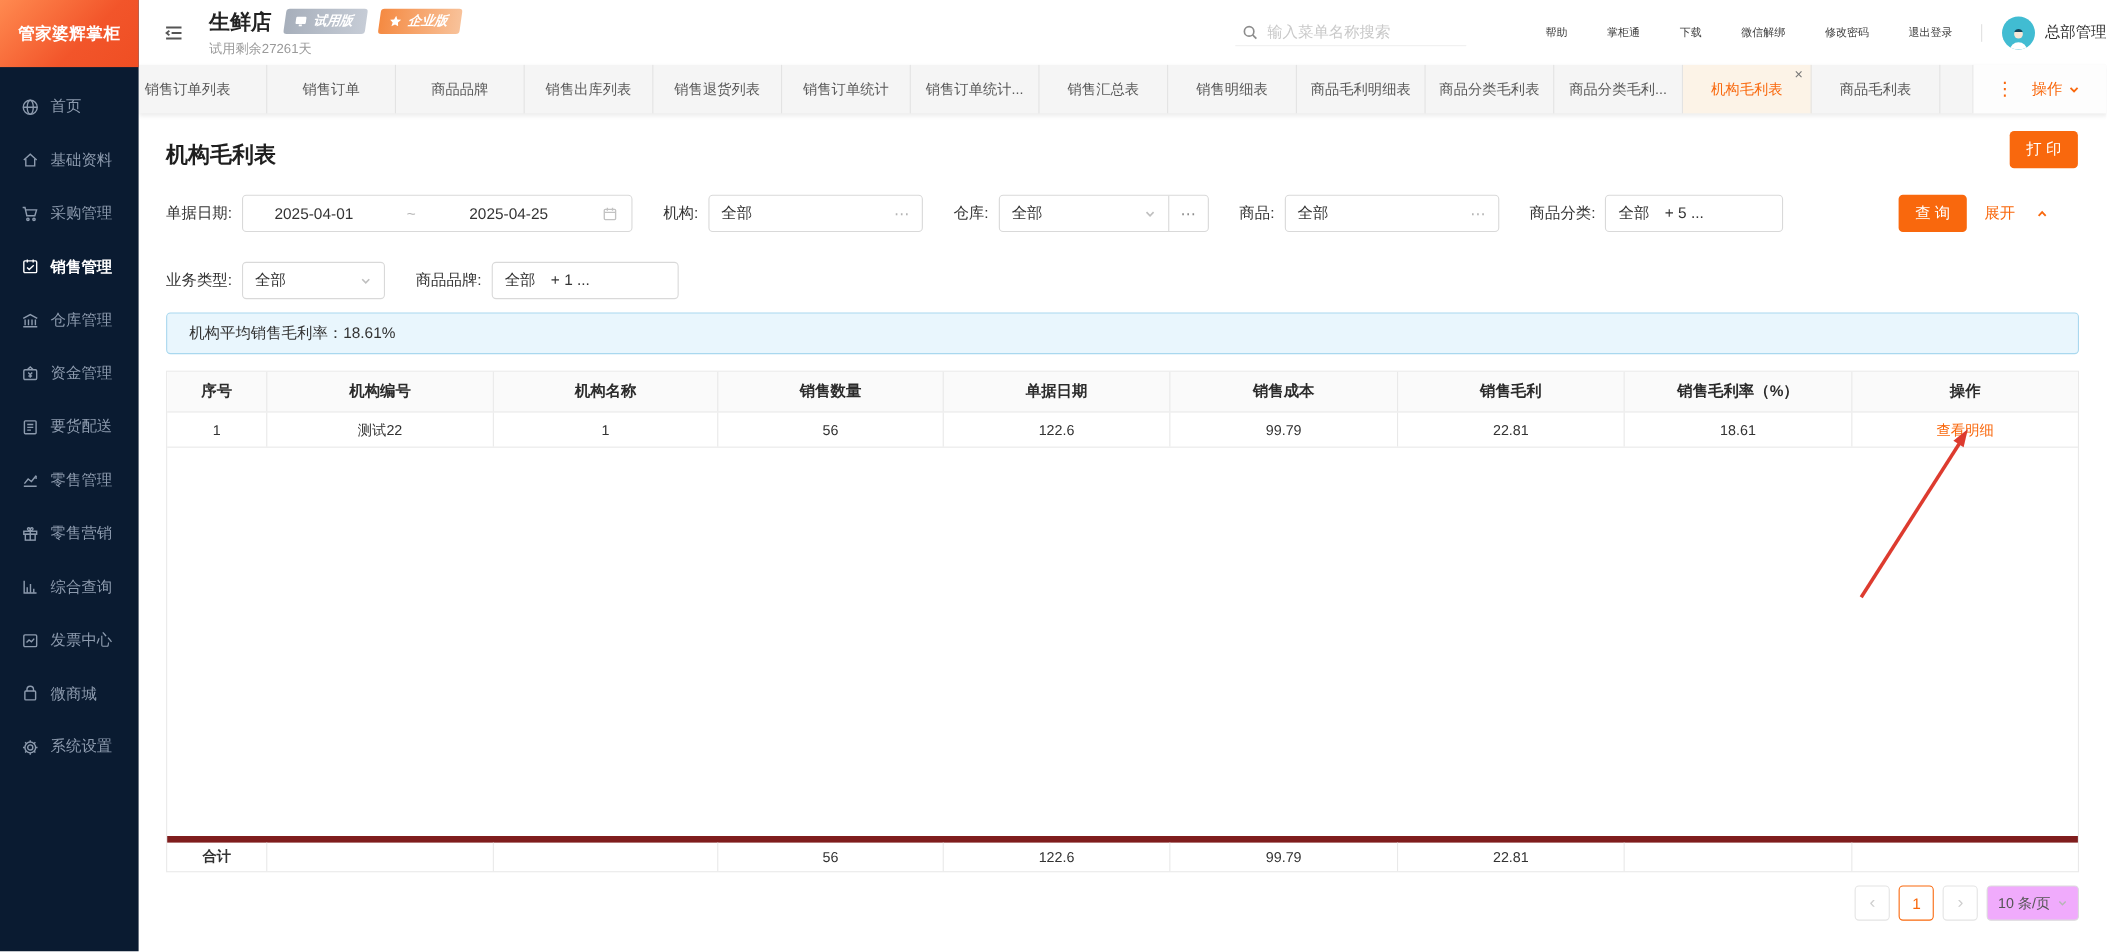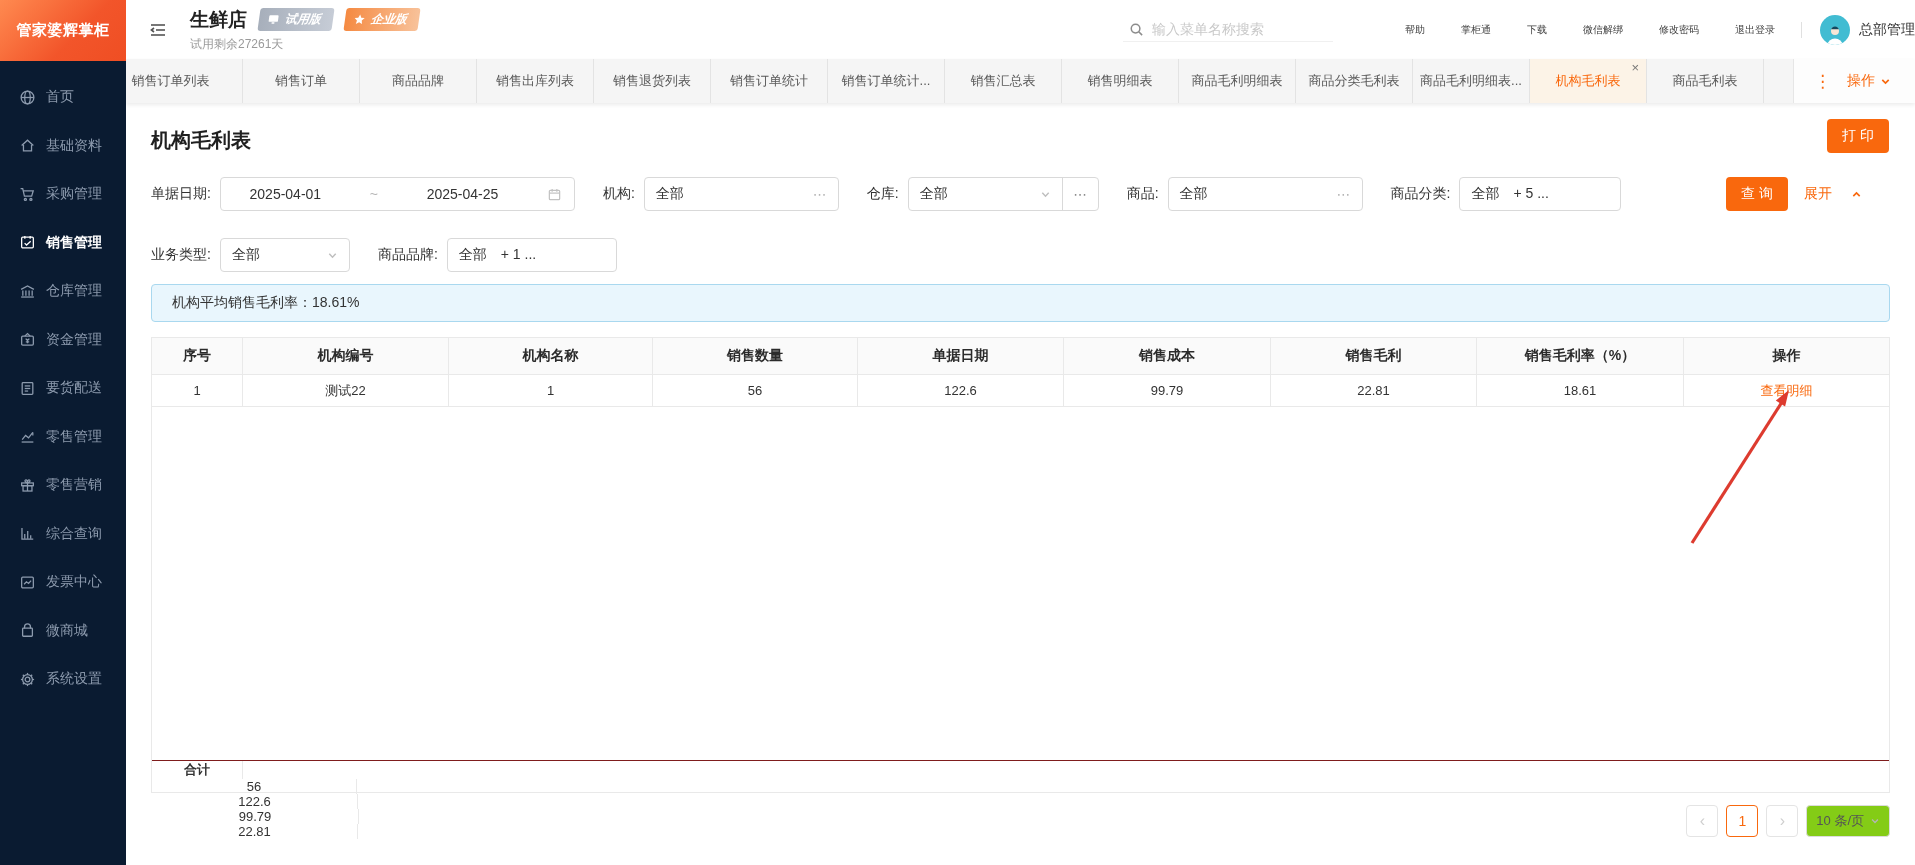--- a/index.html
+++ b/index.html
@@ -88,36 +88,36 @@
   .summary { position:absolute; left:25px; right:25px; top:181px; height:38px; background:#e9f6fd;
              border:1px solid #a9d8ef; border-radius:4px; display:flex; align-items:center;
              padding-left:20px; font-size:14px; color:#333; }
 
   
   .gtable { position:absolute; left:25px; right:25px; top:234px; height:456px;
             border:1px solid #e9e9e9; display:flex; flex-direction:column; }
   .trow { display:flex; align-items:stretch; }
   .thead { height:37px; background:#fafafa; border-bottom:1px solid #e9e9e9; font-weight:bold; font-size:14px; color:#2b2b2b; }
   .tdata { height:32px; border-bottom:1px solid #e9e9e9; font-size:13px; color:#333; }
-  .tfoot { height:32px; border-top:1px solid #7f1d1d; font-size:13px; color:#333; margin-top:auto;flex-direction:column; }
+  .tfoot { height:32px; border-top:6px solid #7f1d1d; font-size:13px; color:#333; margin-top:auto; }
   .cell { display:flex; align-items:center; justify-content:center; border-right:1px solid #e9e9e9; text-align:center; }
   .cell:last-child { border-right:none; }
   .c0{width:91px;} .c1{width:206px;} .c2{width:204px;} .c3{width:205px;} .c4{width:206px;}
   .c5{width:207px;} .c6{width:206px;} .c7{width:207px;} .c8{flex:1;}
   .tspacer { flex:1; }
   .link { color:#f9680d; cursor:pointer; }
   .bold { font-weight:bold; }
 
   
   .pager { position:absolute; right:25px; top:702px; display:flex; align-items:center; gap:8px; }
   .pg-btn { width:32px; height:32px; border:1px solid #e4e4e4; border-radius:4px; background:#fff;
             display:flex; align-items:center; justify-content:center; color:#cfcfcf; font-size:16px; cursor:pointer; }
   .pg-cur { width:32px; height:32px; border:1px solid #f9680d; border-radius:4px; background:#fff;
             display:flex; align-items:center; justify-content:center; color:#f9680d; font-size:14px; cursor:pointer; }
-  .pg-size { height:32px; border:1px solid #dcdcdc; border-radius:4px; background:#84cc16; display:flex;
+  .pg-size { height:32px; border:1px solid #dcdcdc; border-radius:4px; background:#f0abfc; display:flex;
              align-items:center; gap:6px; padding:0 9px; font-size:13px; color:#555; cursor:pointer; }
   .pg-size svg { width:10px; height:10px; stroke:#b5b5b5; fill:none; stroke-width:1.6; }
 
   
   .anno { position:absolute; left:1500px; top:260px; width:220px; height:300px; pointer-events:none; z-index:8; }
 </style>
 </head>
 <body>
 
 <aside class="sidebar">
@@ -325,21 +325,21 @@
   <div class="tab">
       <span>销售明细表</span>
     </div>
   <div class="tab">
       <span>商品毛利明细表</span>
     </div>
   <div class="tab">
       <span>商品分类毛利表</span>
     </div>
   <div class="tab">
-      <span>商品毛利明细表...</span>
+      <span>商品分类毛利...</span>
     </div>
   <div class="tab active">
     <span>机构毛利表</span>
     <span class="close">×</span>
   </div>
   <div class="tab">
       <span>商品毛利表</span>
     </div>
   <div class="tab-actions">
     <span class="dots-v">⋮</span>

